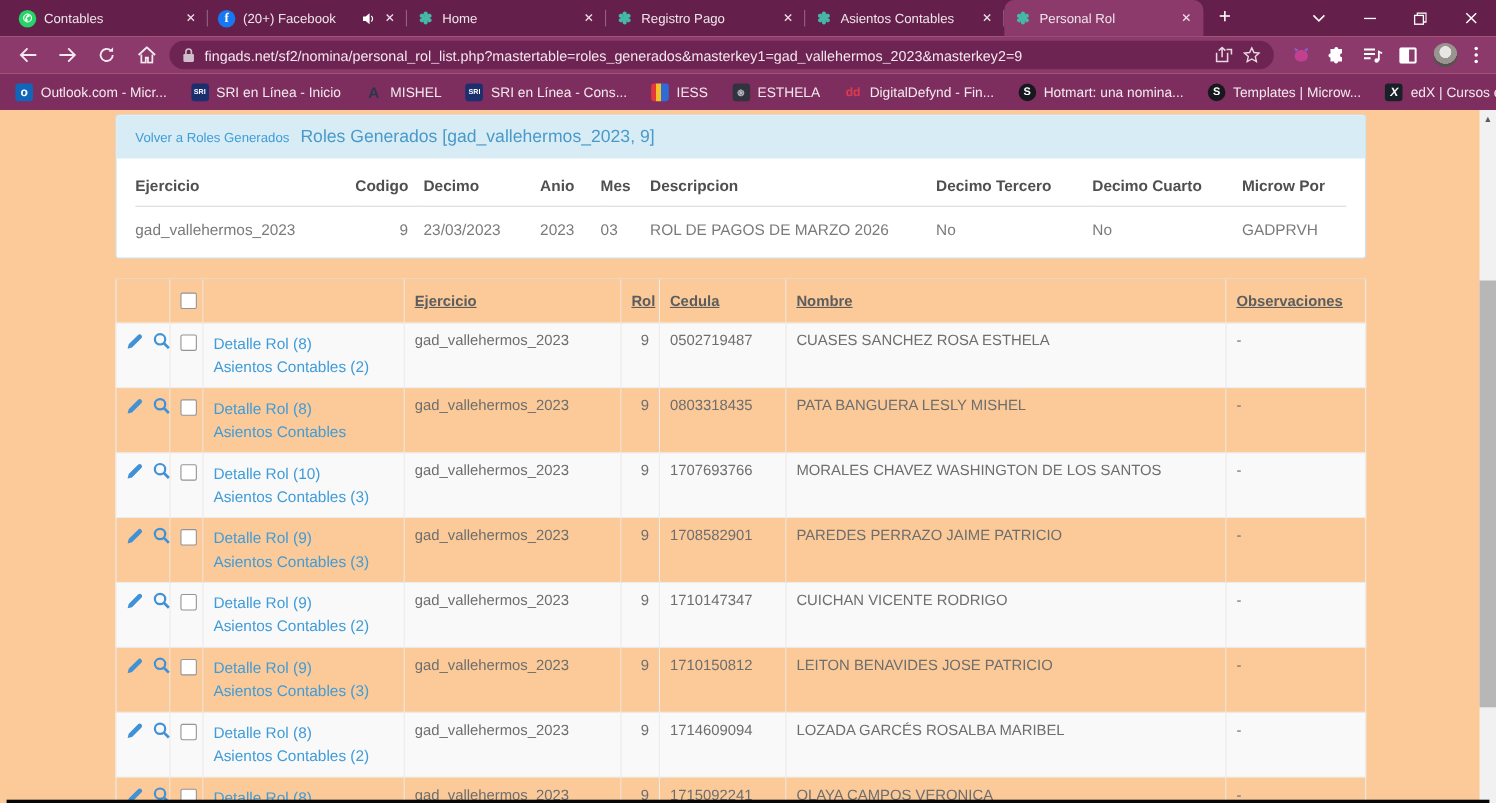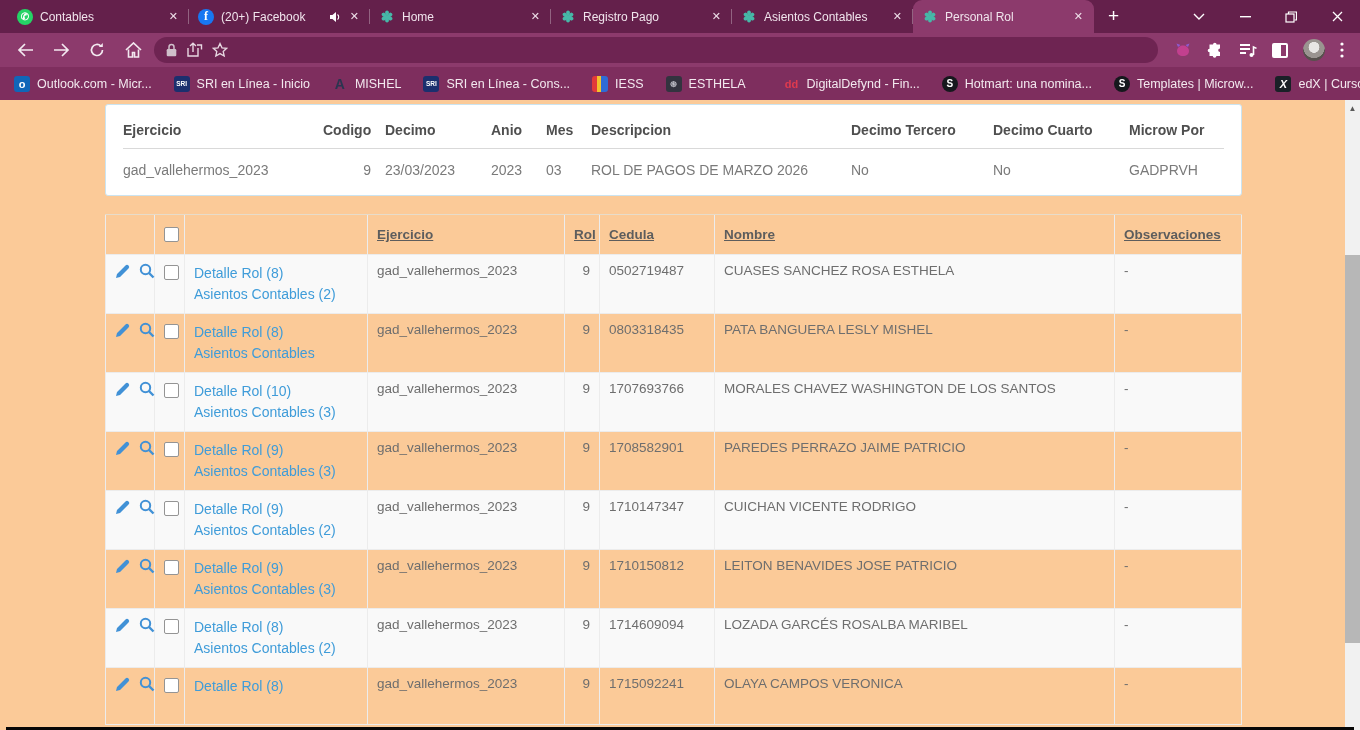--- a/index.html
+++ b/index.html
@@ -169,20 +169,21 @@
       </svg>
   </span>
 
   <div class="omnibox">
     <span>
       <svg width="11" height="14" viewBox="0 0 11 14">
           <rect x="0.7" y="6" width="9.6" height="7.3" rx="1.2" fill="#cfbfca"></rect>
           <path d="M3 6V4a2.5 2.5 0 0 1 5 0v2" stroke="#cfbfca" stroke-width="1.5" fill="none"></path>
         </svg>
     </span>
+    <span class="url">fingads.net/sf2/nomina/personal_rol_list.php?mastertable=roles_generados&amp;masterkey1=gad_vallehermos_2023&amp;masterkey2=9</span>
     <span>
       <svg width="17" height="16" viewBox="0 0 17 16">
           <path d="M2 6v8h10V6" stroke="#e8d8e2" stroke-width="1.4" fill="none"></path>
           <path d="M7 10V1.5M4 4l3-2.8L10 4" stroke="#e8d8e2" stroke-width="1.4" fill="none"></path>
           <path d="M11 3h4.5v4.5" stroke="#e8d8e2" stroke-width="1.4" fill="none"></path>
         </svg>
     </span>
     <span>
       <svg width="16" height="16" viewBox="0 0 16 16">
           <path d="M8 1.5l2 4.3 4.6.5-3.4 3.1 1 4.6L8 11.6 3.8 14l1-4.6L1.4 6.3 6 5.8z" stroke="#e8d8e2" stroke-width="1.3" fill="none"></path>
@@ -245,21 +246,21 @@
   </span>
   <span class="bm">
     <span class="bmi" style="background:linear-gradient(90deg,#e23a3a 0 30%,#f2c12e 30% 55%,#2e6bd6 55% 100%);"></span>
     <span>IESS</span>
   </span>
   <span class="bm">
     <span class="bmi" style="background:#33333f;color:#bdbdc6;font-size:8px;">֍</span>
     <span>ESTHELA</span>
   </span>
   <span class="bm">
-    <span class="bmi" style="color:#e03a4e;font-size:11px;margin-left:16px;">dd</span>
+    <span class="bmi" style="color:#e03a4e;font-size:11px;">dd</span>
     <span>DigitalDefynd - Fin...</span>
   </span>
   <span class="bm">
     <span class="bmi" style="background:#16181d;border-radius:50%;color:#fff;font-size:10px;">S</span>
     <span>Hotmart: una nomina...</span>
   </span>
   <span class="bm">
     <span class="bmi" style="background:#16181d;border-radius:50%;color:#fff;font-size:10px;">S</span>
     <span>Templates | Microw...</span>
   </span>
@@ -267,20 +268,24 @@
     <span class="bmi" style="background:#1a2027;color:#fff;font-size:11px;font-style:italic;">X</span>
     <span>edX | Cursos en líne...</span>
   </span>
 
 </div>
 
 <div class="page">
   <div class="content">
 
     <div class="panel">
+      <div class="panel-head">
+        <span class="backlink">Volver a Roles Generados</span>
+        <span class="ptitle">Roles Generados [gad_vallehermos_2023, 9]</span>
+      </div>
       <div class="panel-body">
         <table class="master">
           <colgroup>
             <col style="width:200px">
               <col style="width:62px">
               <col style="width:106px">
             <col style="width:55px">
               <col style="width:45px">
               <col style="width:260px">
             <col style="width:142px">

